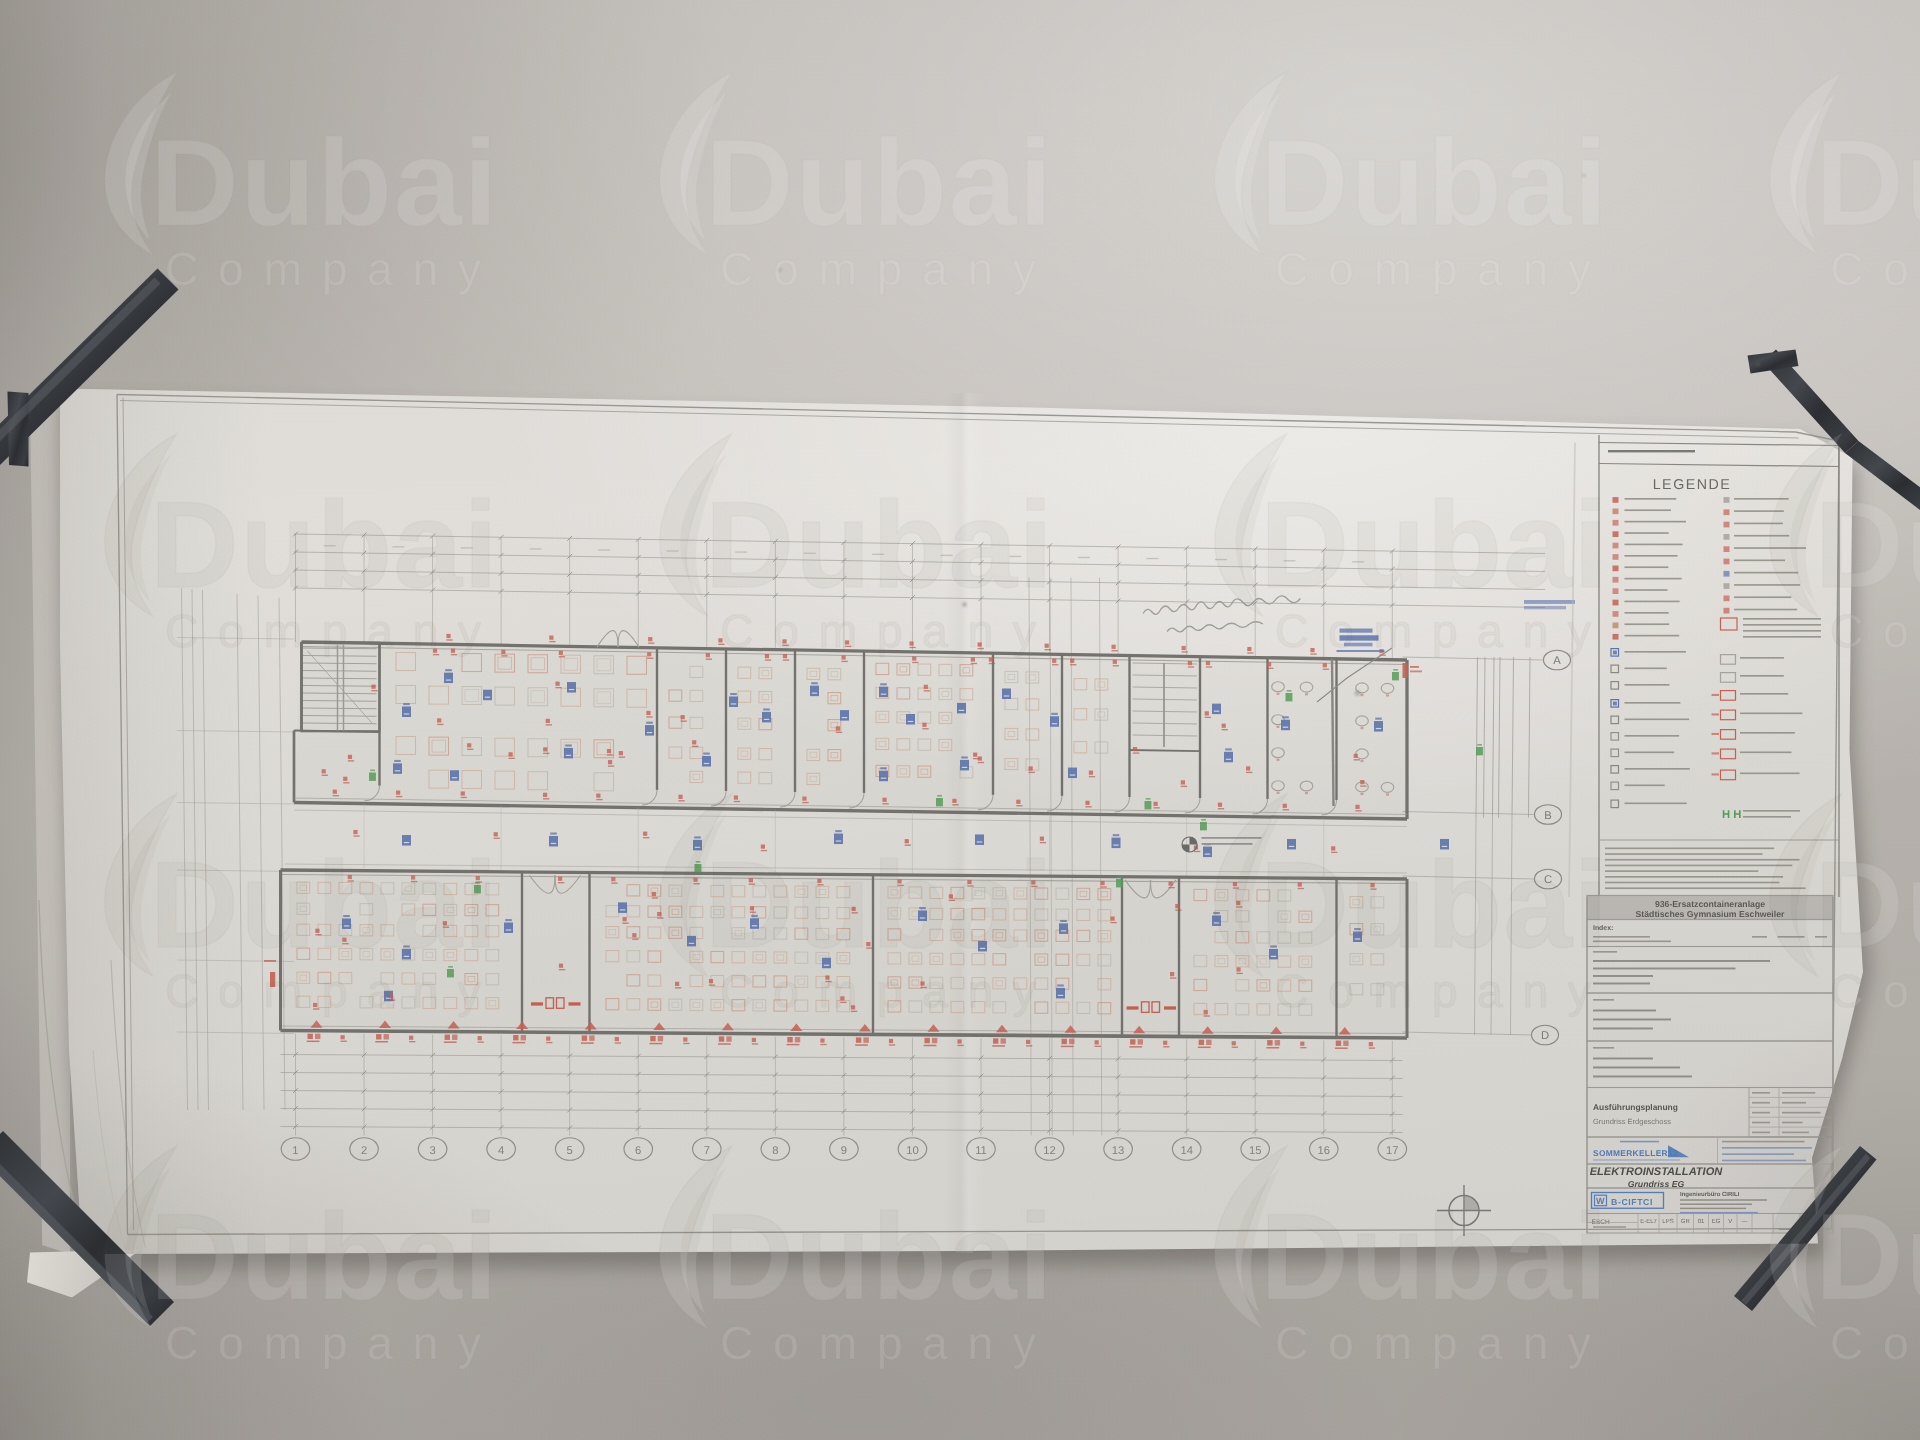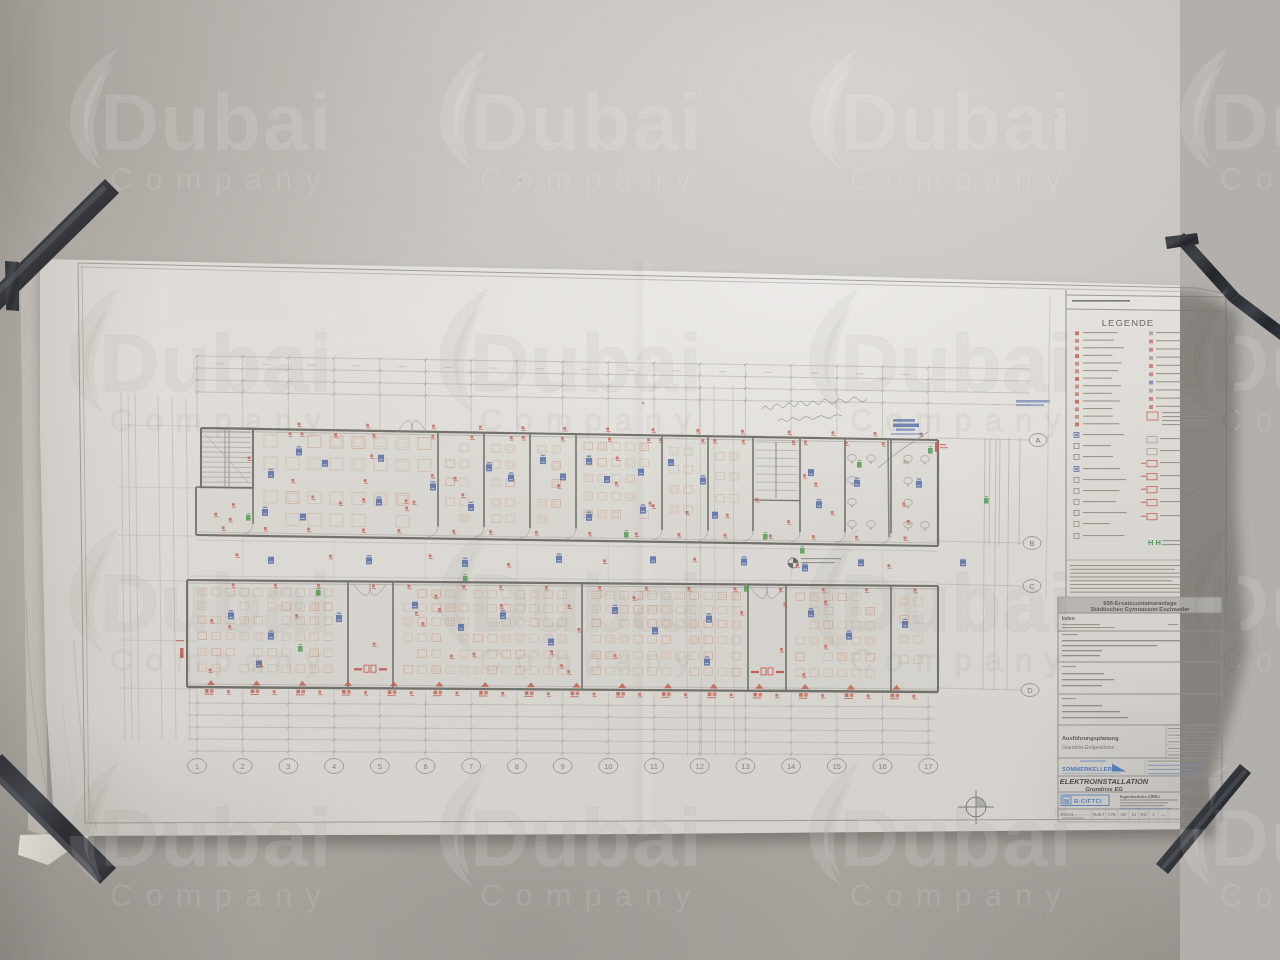--- a/index.html
+++ b/index.html
@@ -1,15 +1,15 @@
 <!DOCTYPE html>
 <html><head><meta charset="utf-8">
 <style>
 html,body{margin:0;padding:0;width:1280px;height:960px;overflow:hidden;background:#b3afaa;font-family:"Liberation Sans",sans-serif;}
-#scene{position:absolute;inset:0;width:1180px;height:960px;}
+#scene{position:absolute;inset:0;width:1280px;height:960px;}
 #wall{position:absolute;inset:0;
 background:
 radial-gradient(ellipse 900px 450px at 45% 97%, rgba(30,28,25,0.10), rgba(0,0,0,0) 70%),
 radial-gradient(ellipse 400px 500px at 0% 100%, rgba(40,38,35,0.18), rgba(0,0,0,0) 65%),
 linear-gradient(90deg, rgba(60,57,52,0.10) 0%, rgba(60,57,52,0) 5%),
 radial-gradient(ellipse 1250px 700px at 72% 8%, rgba(255,255,255,0.42), rgba(255,255,255,0) 70%),
 radial-gradient(ellipse 900px 700px at -5% 10%, rgba(62,58,52,0.24), rgba(62,58,52,0) 62%),
 radial-gradient(ellipse 500px 350px at 100% 100%, rgba(55,53,50,0.18), rgba(0,0,0,0) 70%),
 linear-gradient(180deg,#b5b1ac 0%,#bcb8b3 28%,#b3afaa 52%,#aeaaa5 75%,#a9a5a0 100%);}
 #backsheet{position:absolute;left:20px;top:258px;width:27px;height:578px;background:#cdcac5;opacity:0.55;

